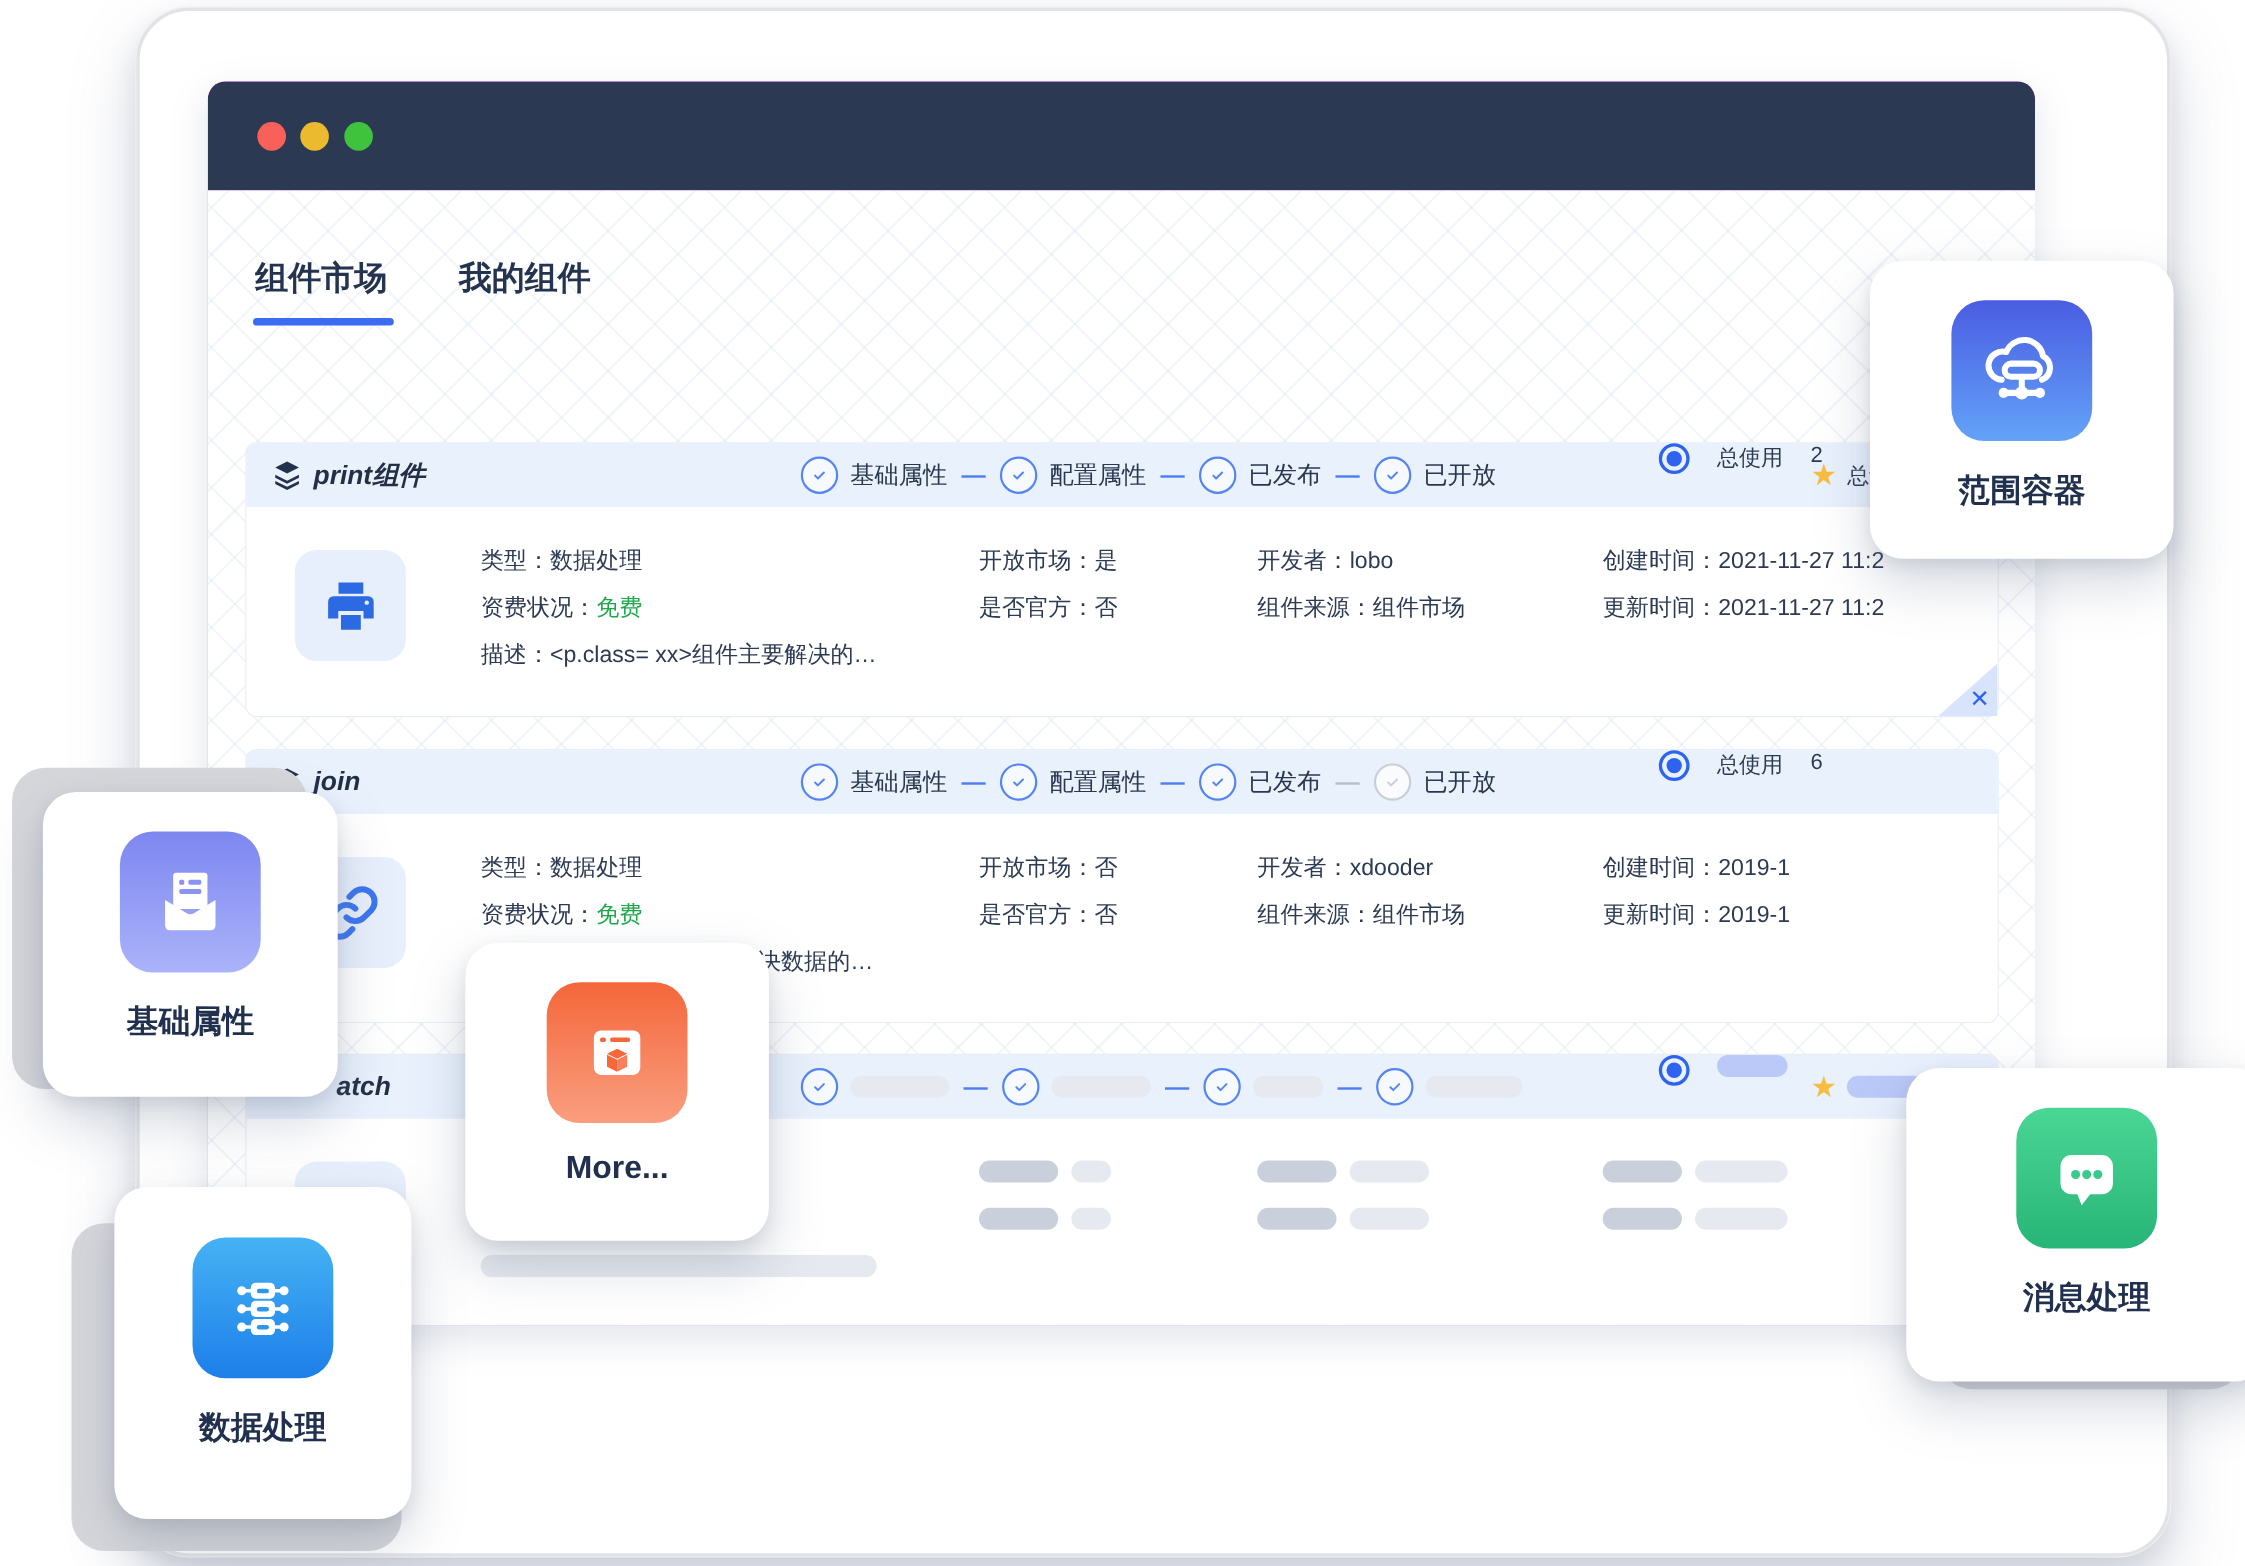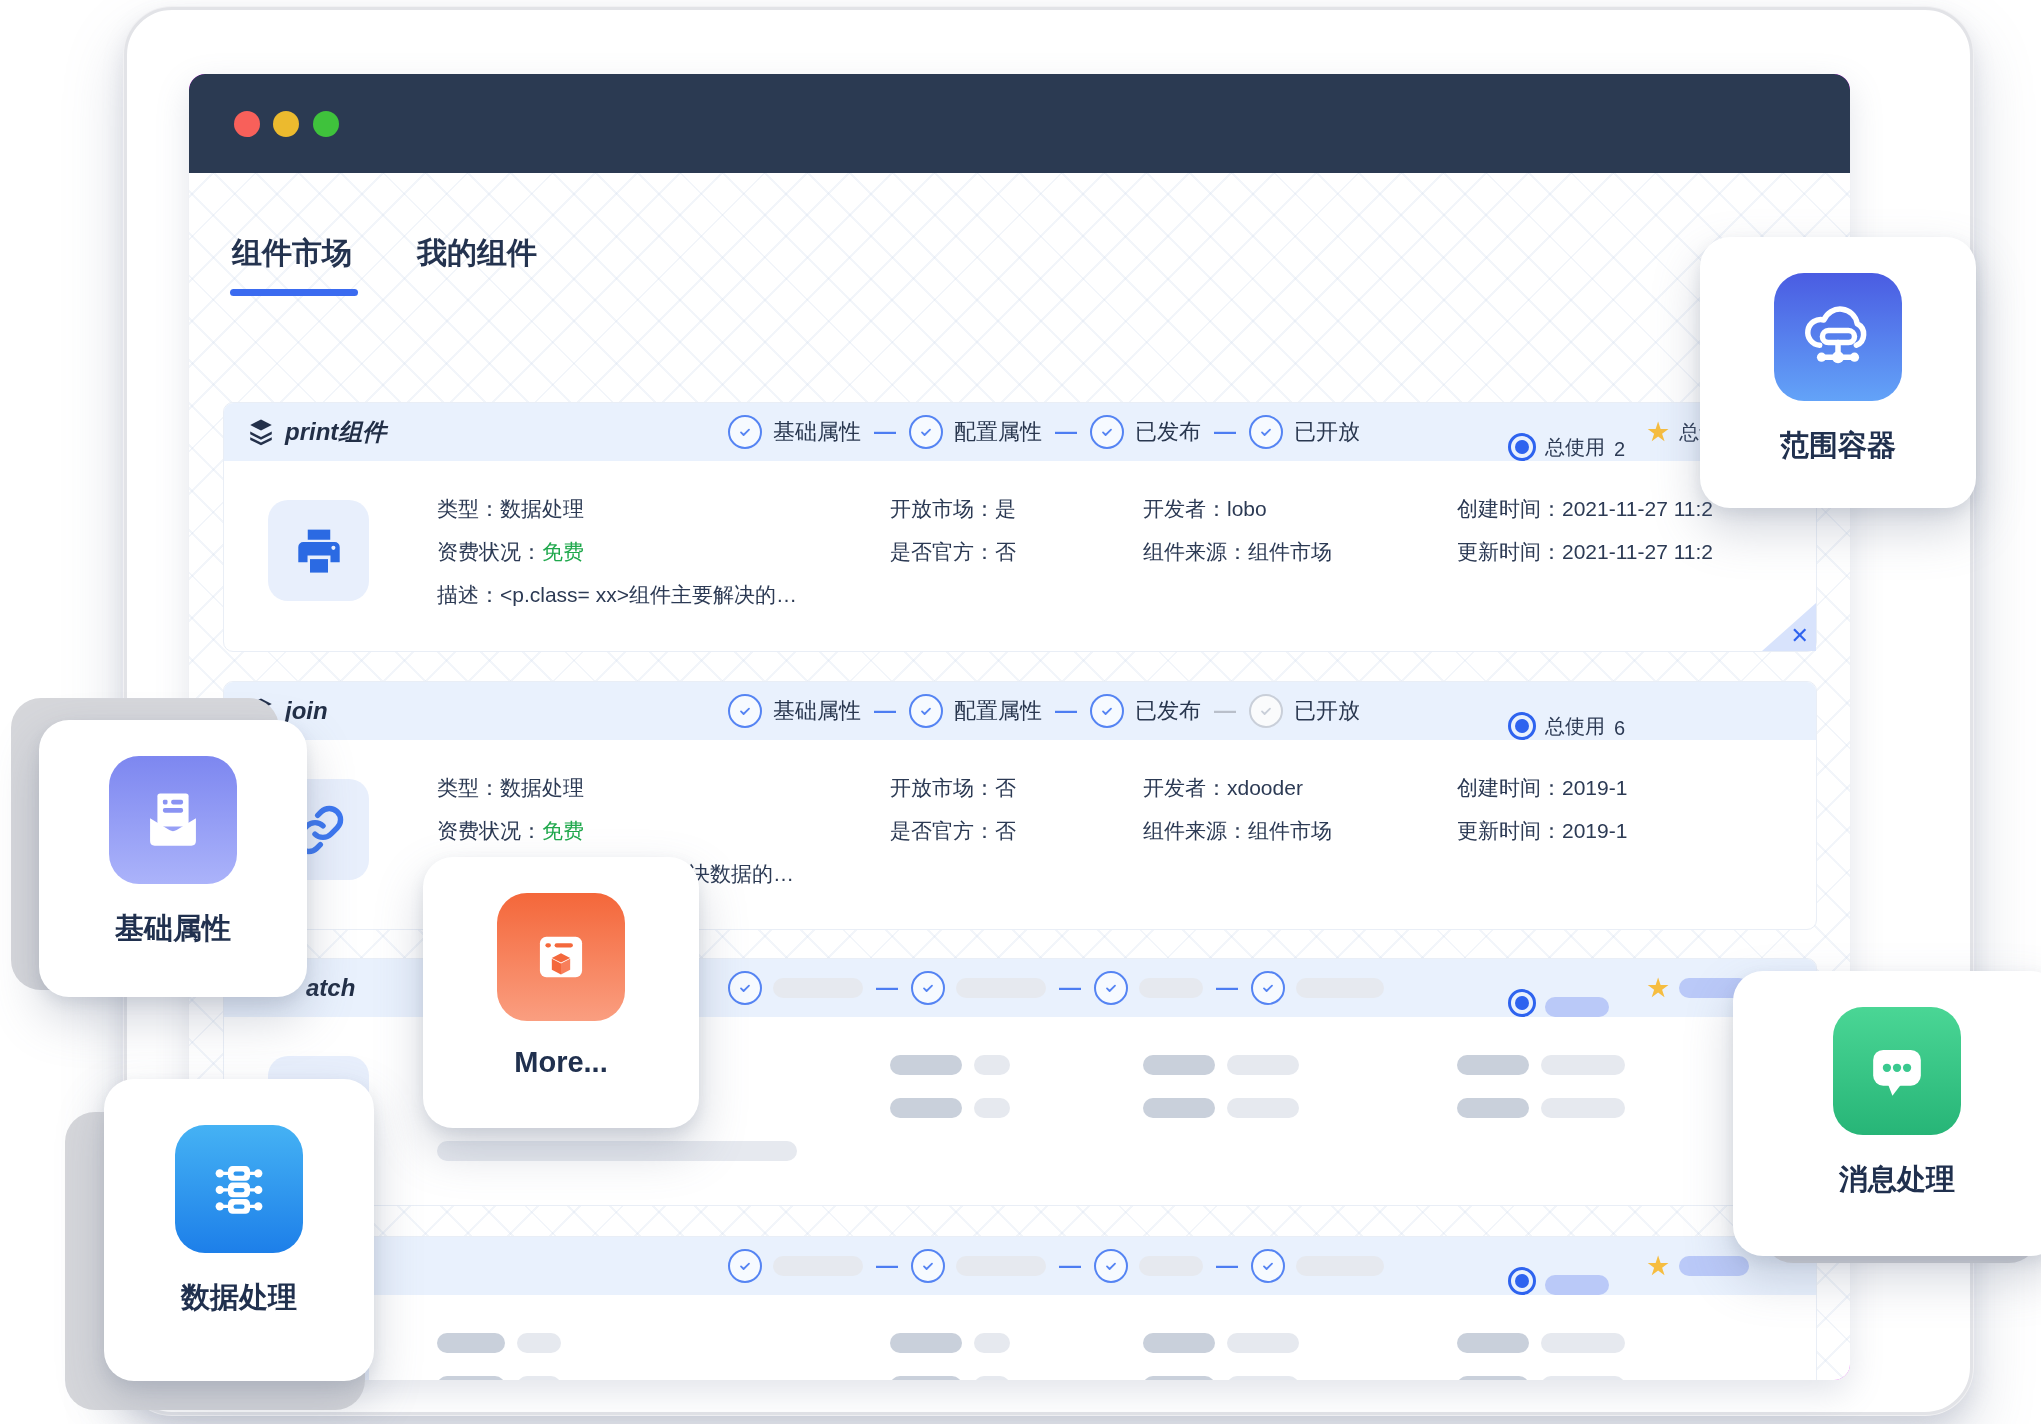--- a/index.html
+++ b/index.html
@@ -5,21 +5,21 @@
   html,body{margin:0;padding:0;background:#fff;}
   .stage{position:relative;width:2041px;height:1424px;overflow:hidden;
          font-family:"Liberation Sans","DejaVu Sans",sans-serif;color:#2c3a54;}
 
   
   .frame{position:absolute;left:124px;top:7px;width:1843px;height:1402px;
          background:#fff;border:3px solid #e2e3e7;border-radius:48px;
          box-shadow:0 0 0 1px #f1f1f3,0 30px 60px rgba(125,135,158,.30),0 10px 22px rgba(125,135,158,.18);}
 
   
-  .window{position:absolute;left:189px;top:74px;width:1661px;height:1306px;background:#d946ef;
+  .window{position:absolute;left:189px;top:74px;width:1661px;height:1131px;background:#d946ef;
           border-radius:16px;box-shadow:0 12px 34px rgba(110,122,148,.20);overflow:hidden;}
   .titlebar{position:absolute;left:0;top:0;right:0;height:99px;background:#2b3a52;border-radius:16px 16px 0 0;}
   .dot{position:absolute;top:37px;width:26px;height:26px;border-radius:50%;}
   .dot1{left:45px}.dot2{left:84px}.dot3{left:124px}
   .content{position:absolute;left:0;top:99px;right:0;bottom:0;
      background:
       repeating-linear-gradient(45deg, rgba(206,218,236,.26) 0 2px, transparent 2px 30px),
       repeating-linear-gradient(-45deg, rgba(206,218,236,.26) 0 2px, transparent 2px 30px),
       #fff;}
 
@@ -37,21 +37,21 @@
           font-size:24px;font-weight:bold;color:#222f47;font-style:italic;}
   .ctitle svg{display:block}
   .steps{position:absolute;left:504px;top:0;height:58px;display:flex;align-items:center;}
   .ccirc{width:30px;height:30px;border-radius:50%;border:2px solid #5584f3;background:#f6faff;
          display:flex;align-items:center;justify-content:center;color:#5584f3;flex:0 0 auto;}
   .ccirc svg{width:16px;height:16px}
   .step-label{font-size:22px;color:#29374f;margin-left:11px;white-space:nowrap;}
   .sdash{font-size:22px;font-weight:bold;color:#4d7df2;margin:0 13px;}
   .gray .ccirc{border-color:#c9cfd9;color:#c9cfd9;background:#fafbfc;}
   .gray-dash{color:#b9bfca;}
-  .stats{position:absolute;left:1284px;top:0;height:58px;display:flex;align-items:flex-end;gap:9px;}
+  .stats{position:absolute;left:1284px;top:0;height:58px;display:flex;align-items:flex-start;gap:25px;}
   .star2{position:absolute;left:1422px;top:0;height:58px;display:flex;align-items:center;gap:9px;}
   .eye{width:22px;height:22px;border-radius:50%;border:3px solid #2e63ef;position:relative;flex:0 0 auto;}
   .eye::after{content:'';position:absolute;inset:4px;background:#2e63ef;border-radius:50%;}
   .stat-txt{font-size:20px;color:#2c3a54;white-space:nowrap;}
   .star{font-size:27px;color:#f6bd40;line-height:1;}
   .pill{border-radius:10px;height:20px;display:inline-block;}
   .pill.dk{background:#c9d0db}.pill.lt{background:#e6e9ef}.pill.bl{background:#bac9f8}
   .hpill{margin-left:11px}
   .tile{position:absolute;left:44px;top:97px;width:101px;height:101px;border-radius:20px;background:#e8effc;
         display:flex;align-items:center;justify-content:center;}

